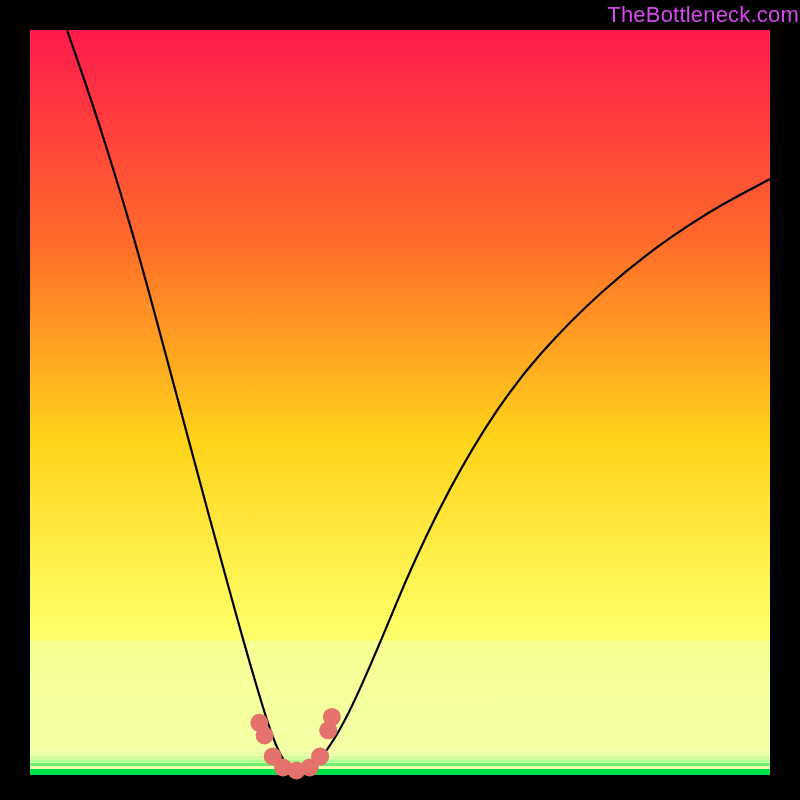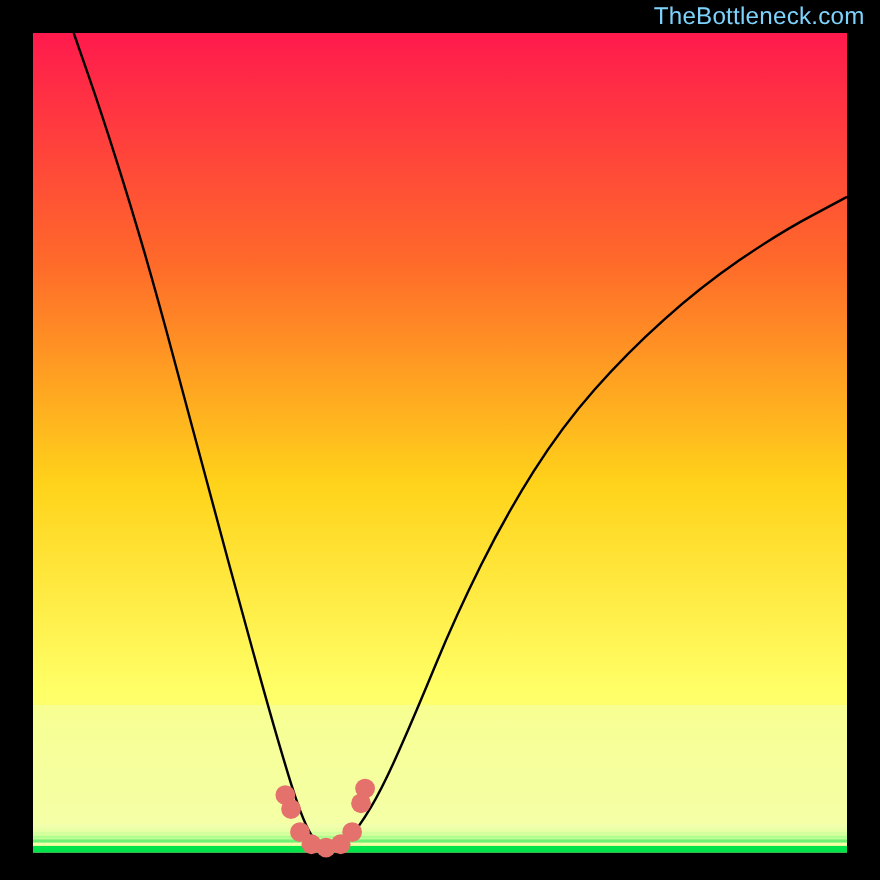--- a/index.html
+++ b/index.html
@@ -12,24 +12,24 @@
   }
   .frame {
     position: relative;
     width: 800px;
     height: 800px;
     background: #000;
   }
   .watermark {
     position: absolute;
     top: 2px;
-    right: 14px;
+    right: 1px;
     font-family: Arial, Helvetica, sans-serif;
     font-size: 22px;
-    color: #7dd3fc;
+    color: #d946ef;
     font-weight: 500;
     letter-spacing: 0.2px;
   }
   svg {
     position: absolute;
     left: 0;
     top: 0;
   }
 </style>
 </head>

